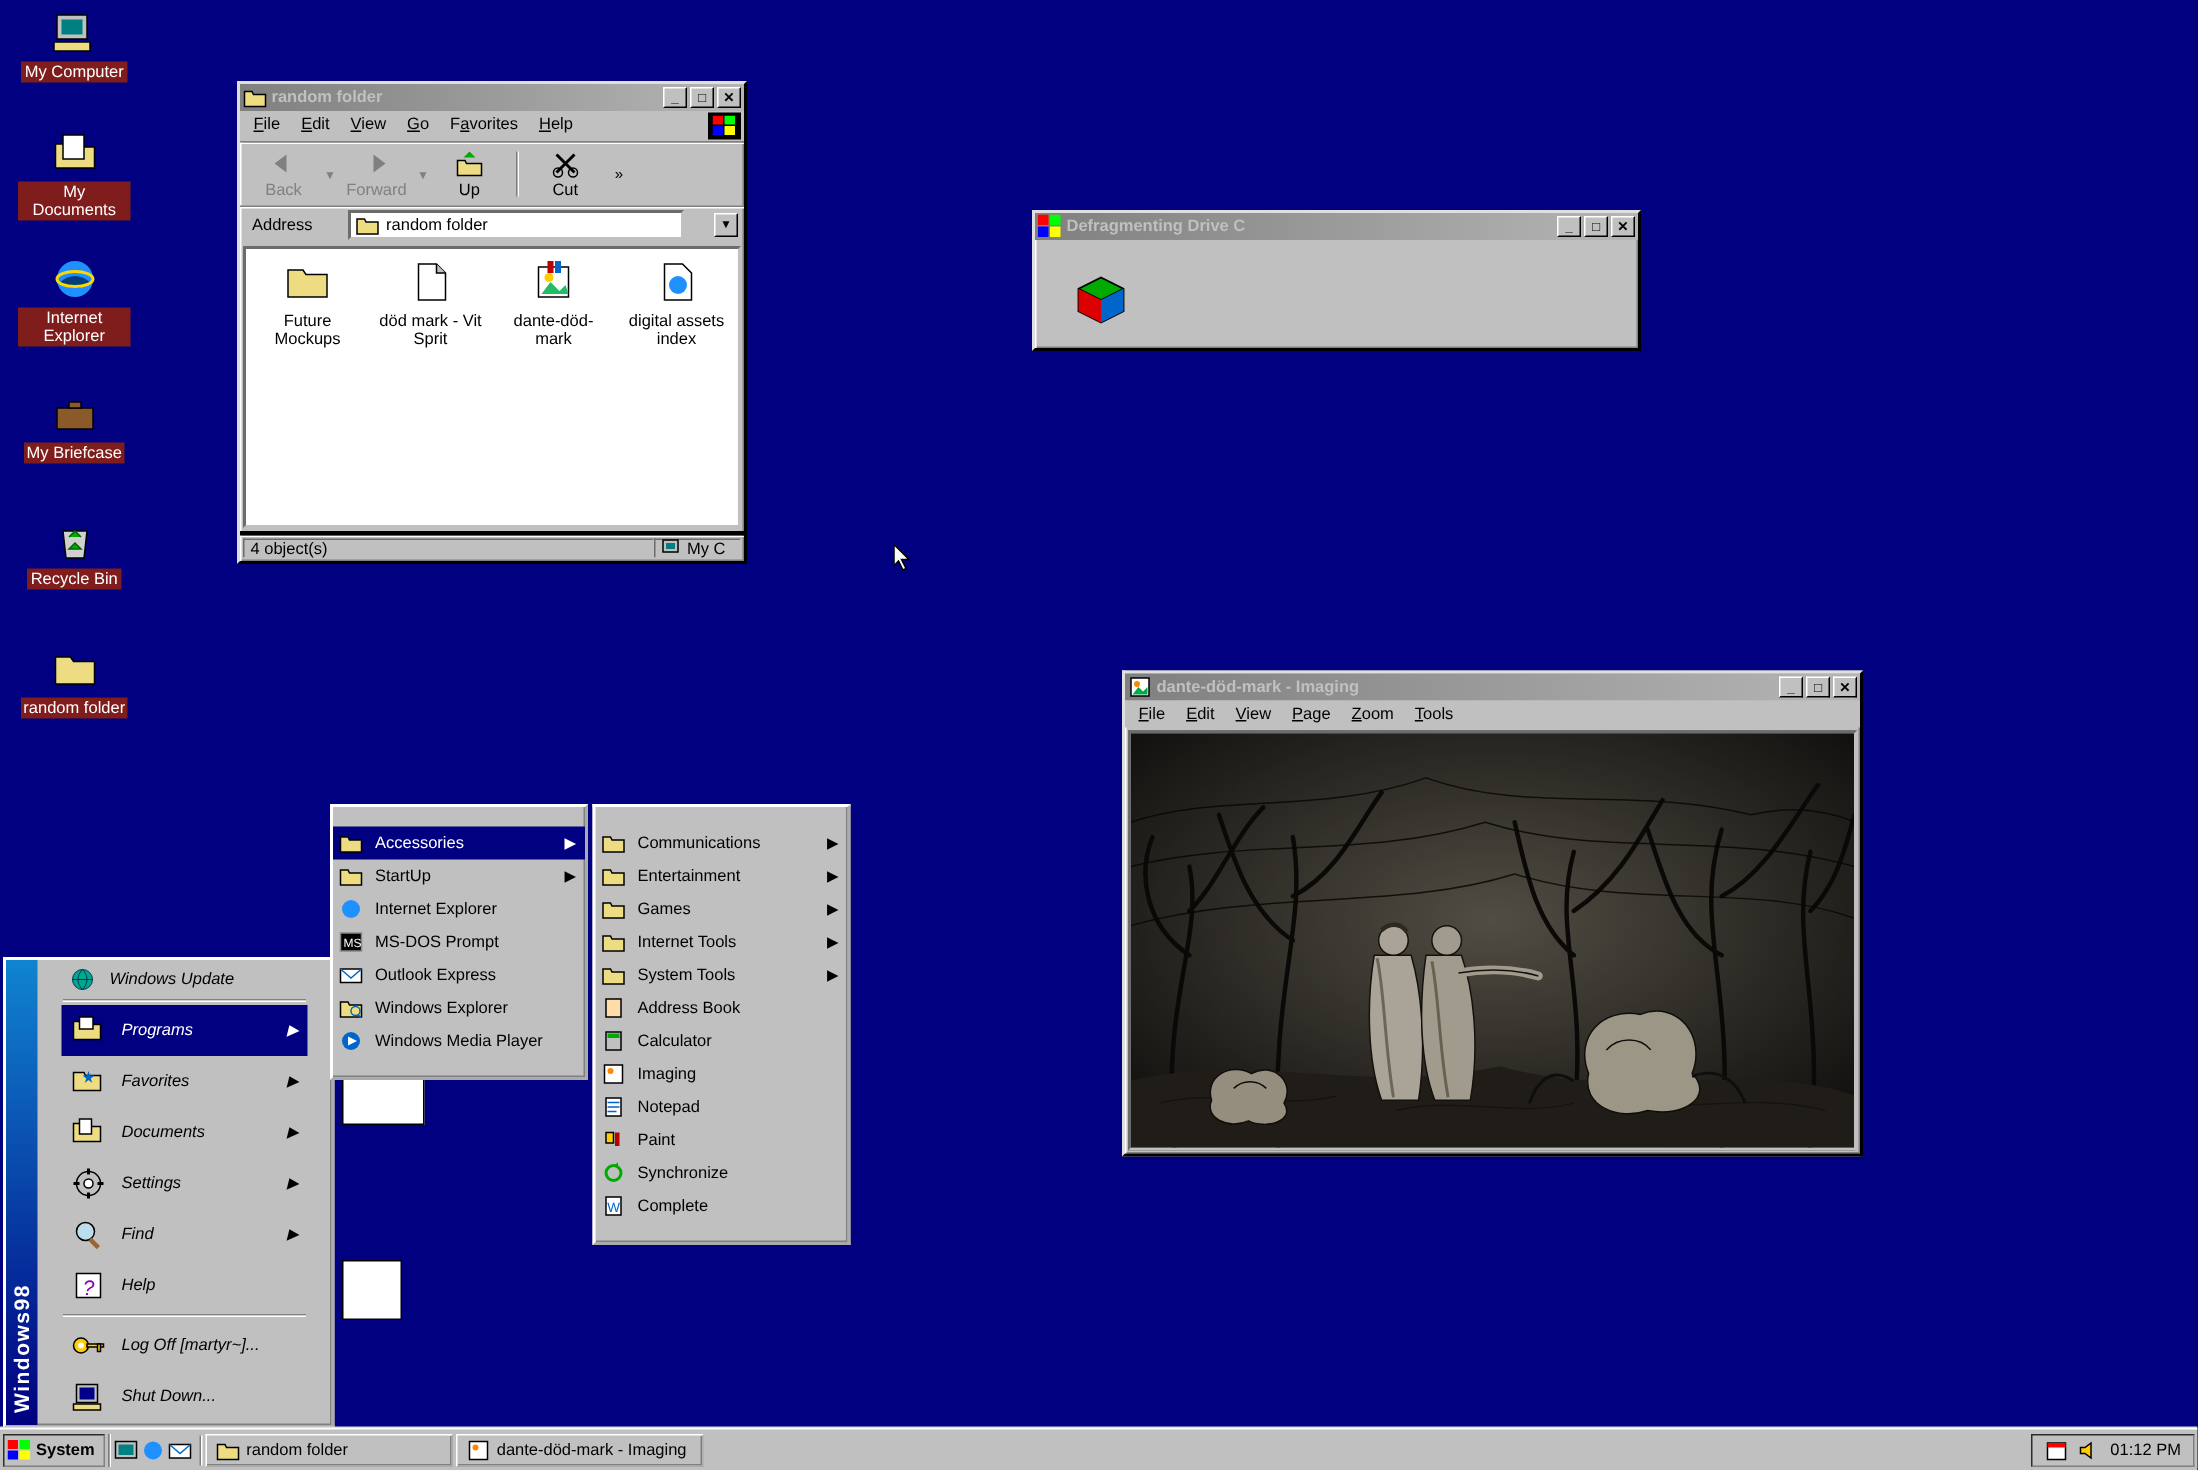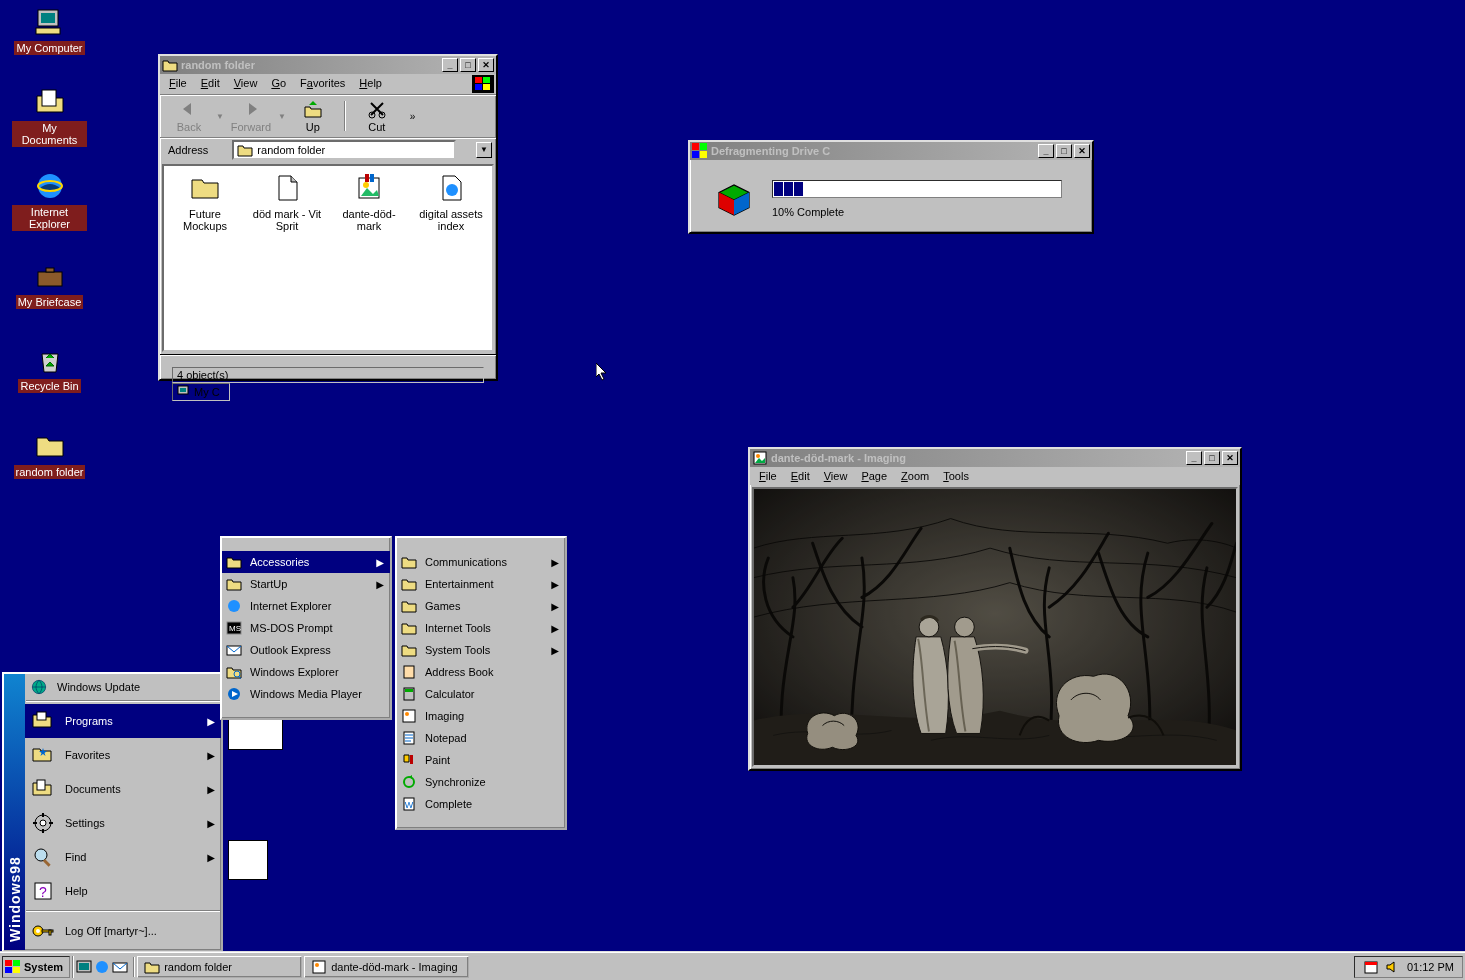--- a/index.html
+++ b/index.html
@@ -137,23 +137,23 @@
   margin:2px;
   height:188px;
   padding:6px;
   display:flex;gap:12px;align-items:flex-start;
 }
 .file-icon { width:72px;text-align:center; }
 .file-icon .ficon { width:32px;height:32px;margin:0 auto 4px;display:block;}
 .file-icon .flabel { line-height:12px; }
 
 .statusbar {
-  border-top:1px solid #000000;
+  border-top:3px solid #000000;
   box-shadow: inset 0 1px 0 #fff;
-  display:flex;height:20px;padding:12px;flex-direction:column;
+  display:flex;height:20px;padding:2px;
 }
 .statusbar .panel {
   border:1px inset #c0c0c0;
   padding:1px 4px;display:flex;align-items:center;gap:3px;
 }
 
 
 .defrag-body { padding:20px 24px 12px; display:flex;gap:18px;align-items:flex-start;}
 .progress-bar {
   width:290px;height:18px;
@@ -190,21 +190,21 @@
 }
 .start-sidebar {
   width:21px;
   background:linear-gradient(to bottom,#000080,#1084d0);
   color:#fff;font-weight:bold;
   writing-mode:vertical-rl;transform:rotate(180deg);
   display:flex;align-items:center;justify-content:flex-start;
   padding:8px 0;letter-spacing:1px;
   font-size:14px;
 }
-.start-items { padding:2px 0; min-width:196px;}
+.start-items { padding:2px 16px; min-width:196px;font-style:italic;}
 .start-item {
   display:flex;align-items:center;gap:10px;
   padding:5px 18px 5px 6px;height:34px;
   position:relative;
 }
 .start-item.small { height:22px;padding:2px 18px 2px 6px;}
 .start-item .sicon{width:24px;height:24px;flex:none;}
 .start-item.small .sicon{width:16px;height:16px;}
 .start-item.highlighted { background:#000080;color:#fff;}
 .start-item .arrow{position:absolute;right:6px;font-size:10px;}
@@ -438,28 +438,20 @@
       <div class="tbtn">✕</div>
     </div>
   </div>
   <div class="defrag-body">
     <svg width="40" height="40" viewBox="0 0 32 32">
         <path d="M4 10 L16 4 L28 10 L28 22 L16 28 L4 22 Z" fill="#0a0" stroke="#000"></path>
         <path d="M4 10 L16 16 L28 10 M16 16 L16 28" stroke="#000" fill="none"></path>
         <path d="M4 10 L16 16 L16 28 L4 22 Z" fill="#d00"></path>
         <path d="M16 16 L28 10 L28 22 L16 28 Z" fill="#06c"></path>
       </svg>
-    <div>
-      <div class="progress-bar">
-        <div class="block"></div>
-          <div class="block"></div>
-          <div class="block"></div>
-      </div>
-      <div style="margin-top:8px">10% Complete</div>
-    </div>
   </div>
 </div>
 
 <div class="window" style="left:748px;top:447px;width:494px">
   <div class="titlebar inactive">
     <svg class="title-icon" viewBox="0 0 16 16">
         <rect x="2" y="2" width="12" height="12" fill="#fff" stroke="#000"></rect>
         <circle cx="6" cy="6" r="2" fill="#f80"></circle>
         <path d="M3 13 L7 8 L10 11 L13 8 L13 13 Z" fill="#0a4"></path>
       </svg>
@@ -609,20 +601,28 @@
     <div class="start-sep"></div>
     <div class="start-item">
       <svg class="sicon" viewBox="0 0 24 24">
           <circle cx="7" cy="12" r="5" fill="#fc0" stroke="#000"></circle>
           <circle cx="7" cy="12" r="2" fill="#fff"></circle>
           <rect x="11" y="11" width="11" height="2" fill="#fc0" stroke="#000"></rect>
           <rect x="18" y="11" width="2" height="5" fill="#fc0" stroke="#000"></rect>
         </svg>
       <span>Log Off [martyr~]...</span>
     </div>
+    <div class="start-item">
+      <svg class="sicon" viewBox="0 0 24 24">
+          <rect x="4" y="4" width="14" height="12" fill="#c0c0c0" stroke="#000"></rect>
+          <rect x="6" y="6" width="10" height="8" fill="#008"></rect>
+          <rect x="2" y="17" width="18" height="4" fill="#eedc82" stroke="#000"></rect>
+        </svg>
+      <span>Shut Down...</span>
+    </div>
   </div>
 </div>
 
 <div class="submenu" style="left:220px;bottom:260px">
   <div class="sub-item highlighted">
     <svg class="sicon" viewBox="0 0 16 16">
         <path d="M1 4 L6 4 L7 6 L15 6 L15 14 L1 14 Z" fill="#eedc82" stroke="#000"></path>
       </svg>
     <span>Accessories</span>
     <span class="arrow">▶</span>

